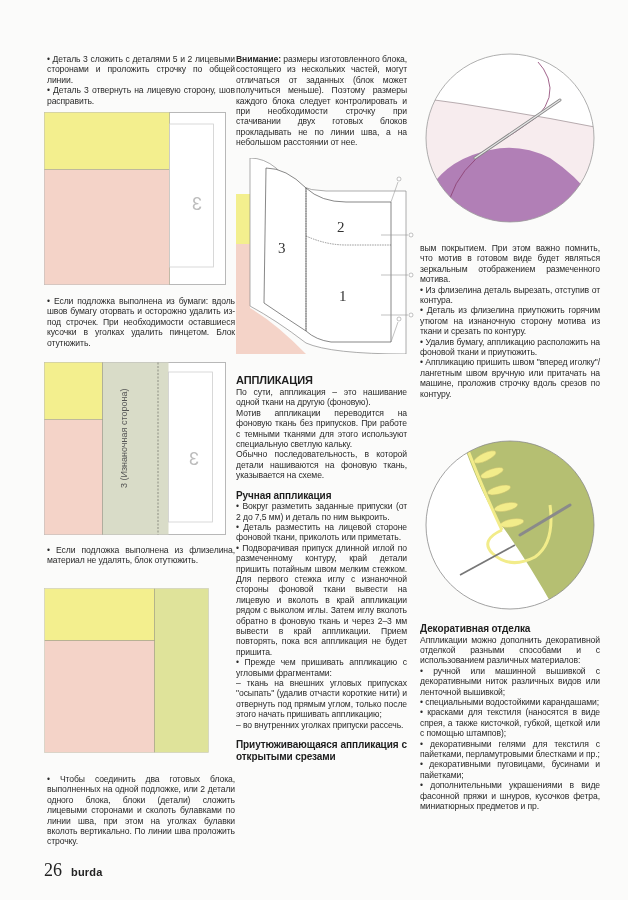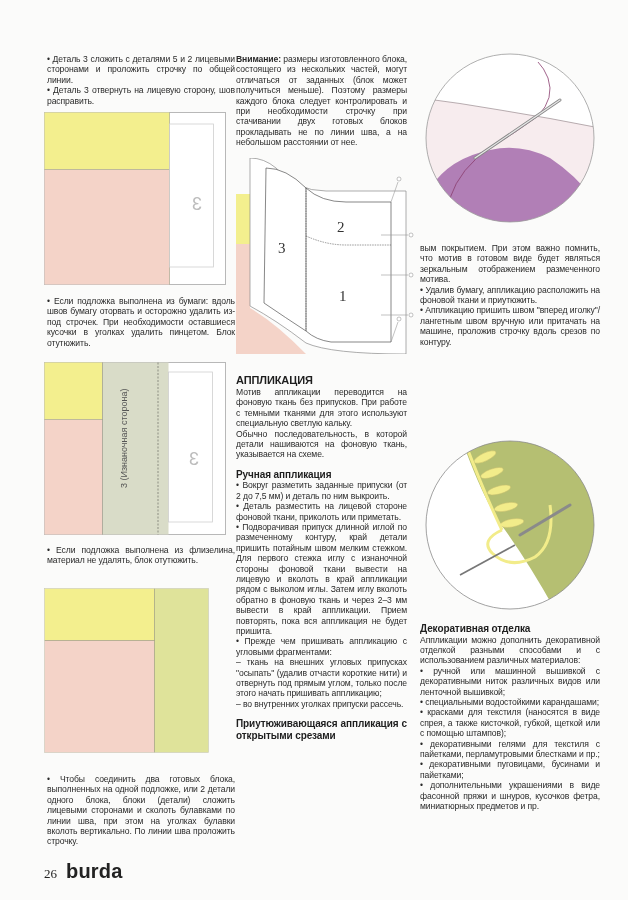--- a/index.html
+++ b/index.html
@@ -13,22 +13,22 @@
     position: absolute; font-size: 8.6px; line-height: 10.4px;
     text-align: justify; letter-spacing: -0.1px;
   }
   .txt p { margin: 0; }
   .h1 { font-weight: bold; font-size: 11px; line-height: 13px; margin: 0 0 1px 0; color: #1e1e1e; }
   .h2 { font-weight: bold; font-size: 10px; line-height: 11.5px; margin: 0 0 1px 0; color: #1e1e1e; }
   .bold { font-weight: bold; }
   .gap { height: 9px; }
   .fig { position: absolute; }
   .footer { position: absolute; left: 44px; top: 860px; font-size: 13px; }
-  .pnum { font-family: "Liberation Serif", serif; font-size: 13px; color: #222; }
-  .brand { font-weight: bold; font-size: 20px; margin-left: 9px; color: #222; letter-spacing: 0.2px; }
+  .pnum { font-family: "Liberation Serif", serif; font-size: 18px; color: #222; }
+  .brand { font-weight: bold; font-size: 11px; margin-left: 9px; color: #222; letter-spacing: 0.2px; }
 </style>
 </head>
 <body>
 
 <div class="txt" style="left:47px; top:54px; width:188px;">
   <p>• Деталь 3 сложить с деталями 5 и 2 лицевыми сторонами и проложить строчку по общей линии.</p>
   <p>• Деталь 3 отвернуть на лицевую сторону, шов расправить.</p>
 </div>
 
 <svg class="fig" style="left:44px; top:112px;" width="190" height="178" viewBox="0 0 190 178">
@@ -100,20 +100,21 @@
       <circle cx="175" cy="117" r="2"></circle>
     <line x1="145" y1="157" x2="172" y2="157"></line>
       <circle cx="175" cy="157" r="2"></circle>
     <line x1="155" y1="184" x2="162" y2="164"></line>
       <circle cx="163" cy="161" r="2"></circle>
   </g>
 </svg>
 
 <div class="txt" style="left:236px; top:374px; width:171px;">
   <p class="h1">АППЛИКАЦИЯ</p>
+  <p>По сути, аппликация – это нашивание одной ткани на другую (фоновую).</p>
   <p>Мотив аппликации переводится на фоновую ткань без припусков. При работе с темными тканями для этого используют специальную светлую кальку.</p>
   <p>Обычно последовательность, в которой детали нашиваются на фоновую ткань, указывается на схеме.</p>
   <div class="gap"></div>
   <p class="h2">Ручная аппликация</p>
   <p>• Вокруг разметить заданные припуски (от 2 до 7,5 мм) и деталь по ним выкроить.</p>
   <p>• Деталь разместить на лицевой стороне фоновой ткани, приколоть или приметать.</p>
   <p>• Подворачивая припуск длинной иглой по размеченному контуру, край детали пришить потайным швом мелким стежком. Для первого стежка иглу с изнаночной стороны фоновой ткани вывести на лицевую и вколоть в край аппликации рядом с выколом иглы. Затем иглу вколоть обратно в фоновую ткань и через 2–3 мм вывести в край аппликации. Прием повторять, пока вся аппликация не будет пришита.</p>
   <p>• Прежде чем пришивать аппликацию с угловыми фрагментами:</p>
   <p>– ткань на внешних угловых припусках "осыпать" (удалив отчасти короткие нити) и отвернуть под прямым углом, только после этого начать пришивать аппликацию;</p>
   <p>– во внутренних уголках припуски рассечь.</p>
@@ -133,20 +134,22 @@
     <path d="M10 140 Q 30 110 70 102 Q 100 95 130 110 Q 160 130 180 160 L180 180 L0 180 Z" fill="#b17fb6"></path>
     <path d="M30 150 Q 40 120 70 100 Q 95 85 118 68 Q 135 50 128 30 Q 124 20 118 14" fill="none" stroke="#8a3d6f" stroke-width="0.8"></path>
     <line x1="55" y1="110" x2="140" y2="52" stroke="#8a8a8a" stroke-width="3" stroke-linecap="round"></line>
     <line x1="55" y1="110" x2="140" y2="52" stroke="#e6e6e6" stroke-width="1.2" stroke-linecap="round"></line>
   </g>
   <circle cx="90" cy="90" r="84" fill="none" stroke="#9a9a9a" stroke-width="0.8"></circle>
 </svg>
 
 <div class="txt" style="left:420px; top:243px; width:180px;">
   <p>вым покрытием. При этом важно помнить, что мотив в готовом виде будет являться зеркальным отображением размеченного мотива.</p>
+  <p>• Из флизелина деталь вырезать, отступив от контура.</p>
+  <p>• Деталь из флизелина приутюжить горячим утюгом на изнаночную сторону мотива из ткани и срезать по контуру.</p>
   <p>• Удалив бумагу, аппликацию расположить на фоновой ткани и приутюжить.</p>
   <p>• Аппликацию пришить швом "вперед иголку"/лангетным швом вручную или притачать на машине, проложив строчку вдоль срезов по контуру.</p>
 </div>
 
 <svg class="fig" style="left:420px; top:435px;" width="180" height="180" viewBox="0 0 180 180">
   <defs>
     <clipPath id="c2">
         <circle cx="90" cy="90" r="84"></circle>
       </clipPath>
   </defs>

